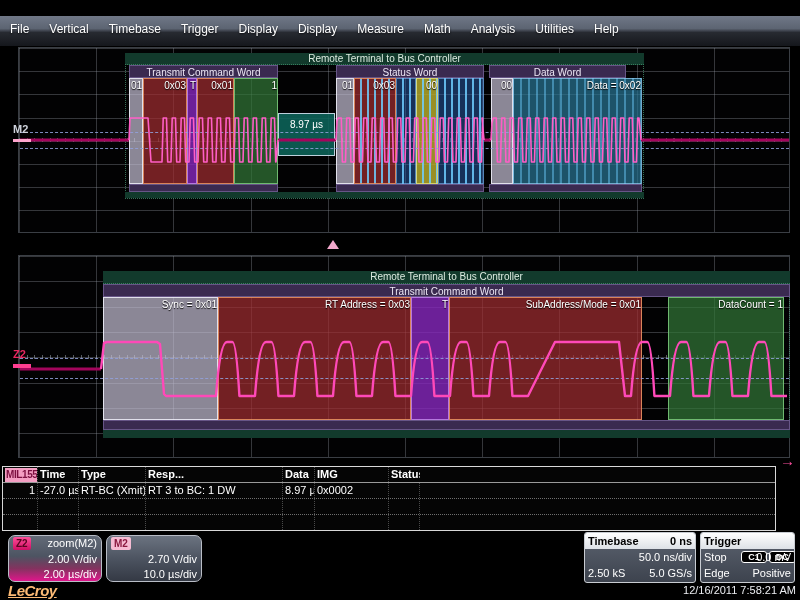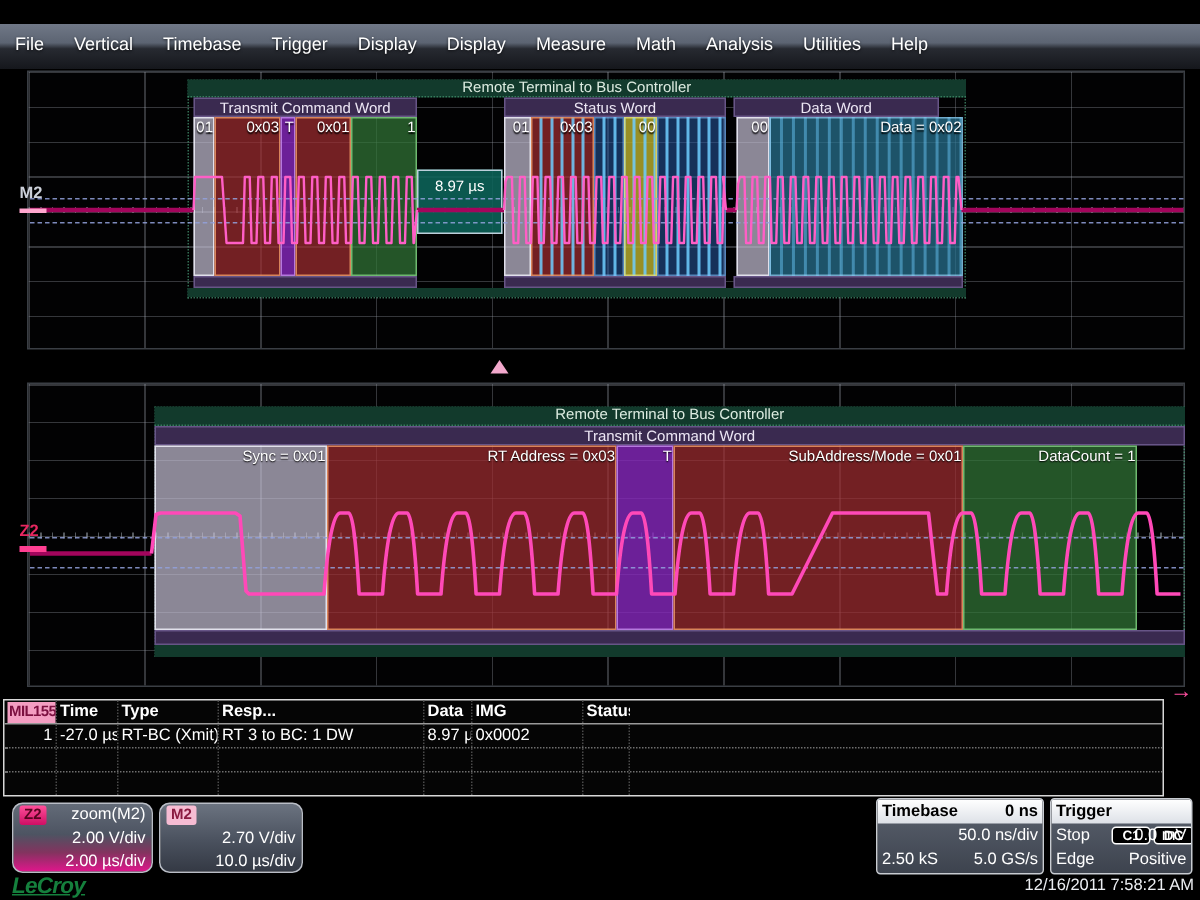--- a/index.html
+++ b/index.html
@@ -90,21 +90,21 @@
   #panel-z2 { left:8px; width:94px;
     background:linear-gradient(180deg,#636b78 0%,#4d5462 45%,#83335f 72%,#e0168c 100%); }
   #panel-m2 { left:106px; width:96px;
     background:linear-gradient(180deg,#6b7380 0%,#4a515e 55%,#343944 100%); }
   .desc-head { display:flex; justify-content:space-between; align-items:flex-start; height:15px; }
   .desc-badge { font-weight:bold; font-size:10px; border-radius:2px; padding:0 3px; line-height:13px; }
   #z2-badge { background:linear-gradient(180deg,#ff4f9a,#cf0e64); color:#57051f; }
   #m2-badge { background:#f6bcd3; color:#8a1a40; }
   .desc-line { text-align:right; line-height:15px; white-space:nowrap; }
 
-  #logo { position:absolute; left:8px; top:582px; color:#15803d; font-size:15px;
+  #logo { position:absolute; left:8px; top:582px; color:#fdba74; font-size:15px;
     font-weight:bold; font-style:italic; text-decoration:underline; letter-spacing:-0.5px; }
 
   .stat-panel { position:absolute; top:532px; height:51px; border:1px solid #c8ccd2;
     border-radius:3px; overflow:hidden; font-size:11px;
     background:linear-gradient(180deg,#5c6370 0%,#3d434e 100%); color:#fff; }
   #panel-timebase { left:584px; width:112px; }
   #panel-trigger  { left:700px; width:95px; }
   .stat-head { background:linear-gradient(180deg,#ffffff 0%,#dde1e7 100%); color:#000;
     display:flex; justify-content:space-between; align-items:center;
     height:16px; padding:0 3px; font-weight:bold; }
@@ -181,21 +181,21 @@
     <div class="center-ticks" style="top:99px"></div>
 
     <div class="dec-frame" style="left:84px;top:15px;width:687px;height:167px"></div>
     <div class="dec-banner" style="left:84px;top:15px;width:687px;height:13px">Remote Terminal to Bus Controller</div>
     <div class="word-band" style="left:84px;top:28px;width:687px;height:13px">Transmit Command Word</div>
 
     <div class="seg seg-gray" style="left:84px;top:41px;width:115px;height:123px">Sync = 0x01</div>
     <div class="seg seg-red" style="left:199px;top:41px;width:193px;height:123px">RT Address = 0x03</div>
     <div class="seg seg-purple" style="left:392px;top:41px;width:38px;height:123px">T</div>
     <div class="seg seg-red" style="left:430px;top:41px;width:193px;height:123px">SubAddress/Mode = 0x01</div>
-    <div class="seg seg-green" style="left:623px;top:41px;width:116px;height:123px">DataCount = 1</div>
+    <div class="seg seg-green" style="left:649px;top:41px;width:116px;height:123px">DataCount = 1</div>
 
     <div class="word-band" style="left:84px;top:164px;width:687px;height:10px"></div>
     <div class="dec-strip" style="left:84px;top:174px;width:687px;height:8px"></div>
 
     <div class="dashline" style="top:102px"></div>
     <div class="dashline" style="top:122px"></div>
 
     <svg class="wave-svg" style="left:0;top:0" width="772" height="203" viewBox="0 0 772 203">
       <path id="bot-dark" fill="none" stroke="#a3055c" stroke-width="3" d="M1,113 H82"></path>
       <path id="bot-bright" fill="none" stroke="#ff49b8" stroke-width="2.4" stroke-linejoin="round" d="M82,113 L85,87 L88,86 L138,86 L141,88 L145,138 L147,140 L197,140 Q201.0,86 208.0,86 L213.4,86 Q217.3,86 220.4,140 L236.0,140 Q240.0,86 247.0,86 L252.4,86 Q256.3,86 259.4,140 L275.0,140 Q279.0,86 286.0,86 L291.4,86 Q295.3,86 298.4,140 L314.0,140 Q318.0,86 325.0,86 L330.4,86 Q334.3,86 337.4,140 L353.0,140 Q357.0,86 364.0,86 L369.4,86 Q373.3,86 376.4,140 L392.0,140 Q396.0,86 403.0,86 L408.4,86 Q412.3,86 415.4,140 L431.0,140 Q435.0,86 442.0,86 L447.4,86 Q451.3,86 454.4,140 L470.0,140 Q474.0,86 481.0,86 L486.4,86 Q490.3,86 493.4,140 L509.0,140 L536,86 L600,86 L606,140 L612,140 Q616.0,86 623.0,86 L628.4,86 Q632.3,86 635.4,140 L651.0,140 Q655.0,86 662.0,86 L667.4,86 Q671.3,86 674.4,140 L690.0,140 Q694.0,86 701.0,86 L706.4,86 Q710.3,86 713.4,140 L729.0,140 Q733.0,86 740.0,86 L745.4,86 Q749.3,86 752.4,140 L768.0,140"></path>

